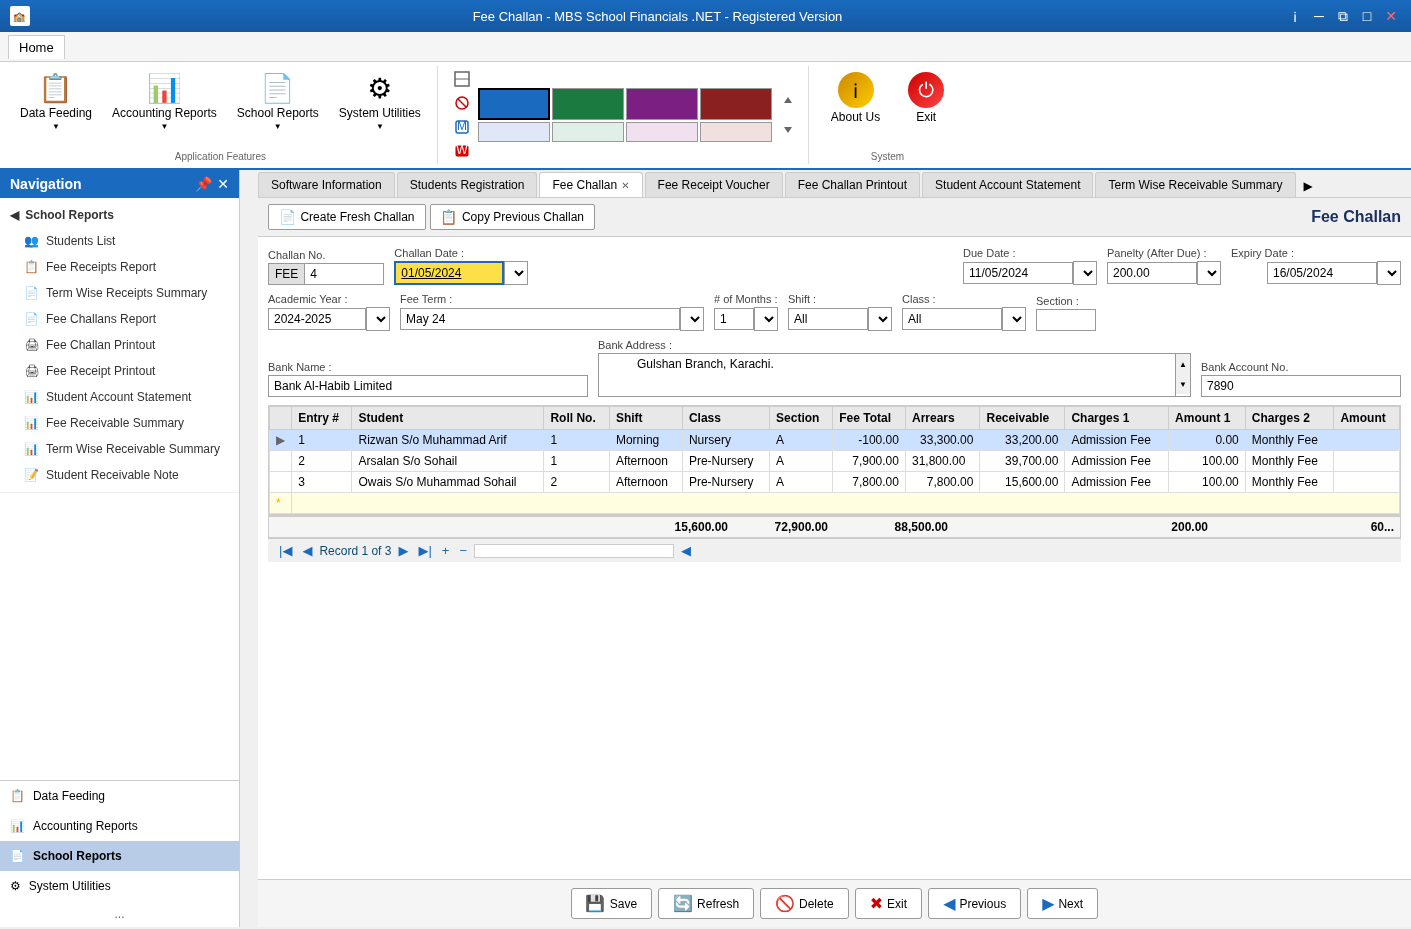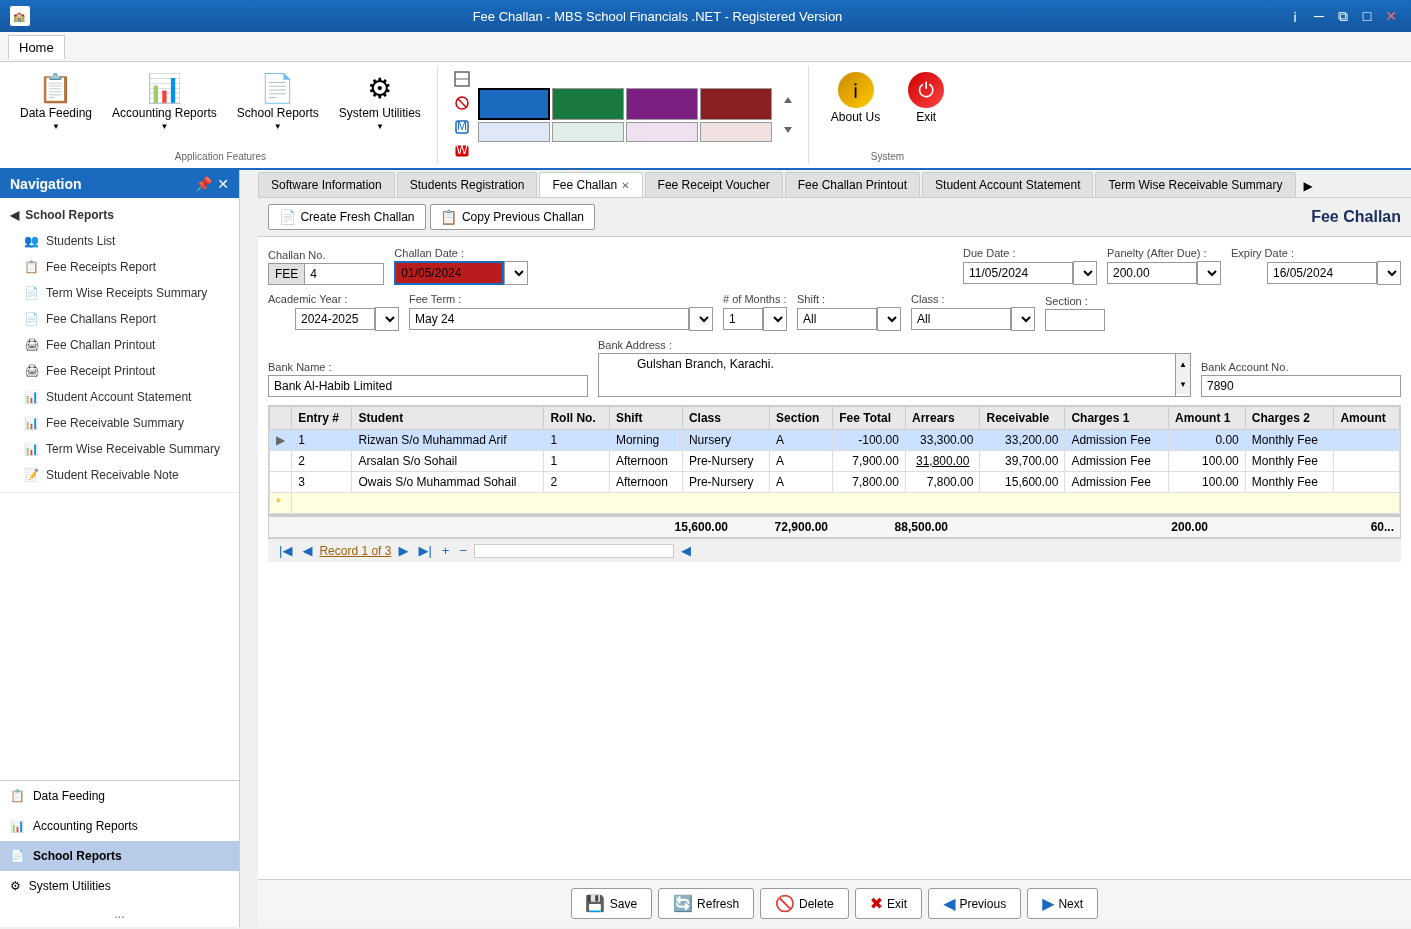--- a/index.html
+++ b/index.html
@@ -191,21 +191,21 @@
     
     .form-row { display: flex; align-items: flex-end; gap: 10px; margin-bottom: 8px; }
     .form-field { display: flex; flex-direction: column; gap: 2px; }
     .form-label { font-size: 11px; color: #444; }
     .form-input {
       border: 1px solid #999;
       padding: 3px 5px;
       font-size: 12px;
       background: white;
     }
-    .form-input.highlighted { background: #b91c1c; border: 2px solid #1a6bbf; }
+    .form-input.highlighted { background: #fde047; border: 2px solid #1a6bbf; text-decoration: underline; }
     .form-select {
       border: 1px solid #999;
       padding: 3px 5px;
       font-size: 12px;
       background: white;
     }
     .form-input-prefix { display: flex; }
     .input-prefix { background: #e0e0e0; border: 1px solid #999; border-right: none; padding: 3px 6px; }
 
     
@@ -243,21 +243,21 @@
     .nav-bar {
       background: #f0f0f0;
       border-top: 1px solid #ccc;
       padding: 3px 8px;
       display: flex;
       align-items: center;
       gap: 4px;
       font-size: 11px;
     }
     .nav-btn { cursor: pointer; padding: 1px 3px; color: #1a6bbf; font-size: 13px; }
-    .nav-info { color: #a16207; text-decoration: underline; }
+    .nav-info { color: #0c4a6e; }
     .nav-progress { flex: 1; max-width: 200px; height: 14px; background: white; border: 1px solid #ccc; }
 
     
     ::-webkit-scrollbar { width: 8px; height: 8px; }
     ::-webkit-scrollbar-track { background: #f1f1f1; }
     ::-webkit-scrollbar-thumb { background: #aaa; border-radius: 4px; }
   </style>
 </head>
 <body>
 
@@ -576,21 +576,21 @@
               <input type="text" class="form-input" style="width: 110px; margin-left: 36px;" value="16/05/2024">
               <select class="form-select" style="width:24px;padding:3px 0;"></select>
             </div>
           </div>
         </div>
 
         <div class="form-row">
           <div class="form-field">
             <label class="form-label">Academic Year :</label>
             <div style="display:flex;align-items:center;">
-              <input type="text" class="form-input" style="width: 80px; margin-left: 27px;" value="2024-2025">
+              <input type="text" class="form-input" style="width: 98px;" value="2024-2025">
               <select class="form-select" style="width:24px;padding:3px 0;"></select>
             </div>
           </div>
           <div class="form-field">
             <label class="form-label">Fee Term :</label>
             <div style="display:flex;align-items:center;">
               <input type="text" class="form-input" style="width: 280px;" value="May 24">
               <select class="form-select" style="width:24px;padding:3px 0;"></select>
             </div>
           </div>
@@ -681,21 +681,21 @@
               </tr>
               <tr>
                 <td class="row-indicator"></td>
                 <td>2</td>
                 <td>Arsalan S/o Sohail</td>
                 <td>1</td>
                 <td>Afternoon</td>
                 <td>Pre-Nursery</td>
                 <td>A</td>
                 <td style="text-align:right;">7,900.00</td>
-                <td style="text-align:center;text-decoration:underline;">31,800.00</td>
+                <td style="text-align:left;">31,800.00</td>
                 <td style="text-align:right;">39,700.00</td>
                 <td>Admission Fee</td>
                 <td style="text-align:right;">100.00</td>
                 <td>Monthly Fee</td>
                 <td></td>
               </tr>
               <tr>
                 <td class="row-indicator"></td>
                 <td>3</td>
                 <td>Owais S/o Muhammad Sohail</td>

